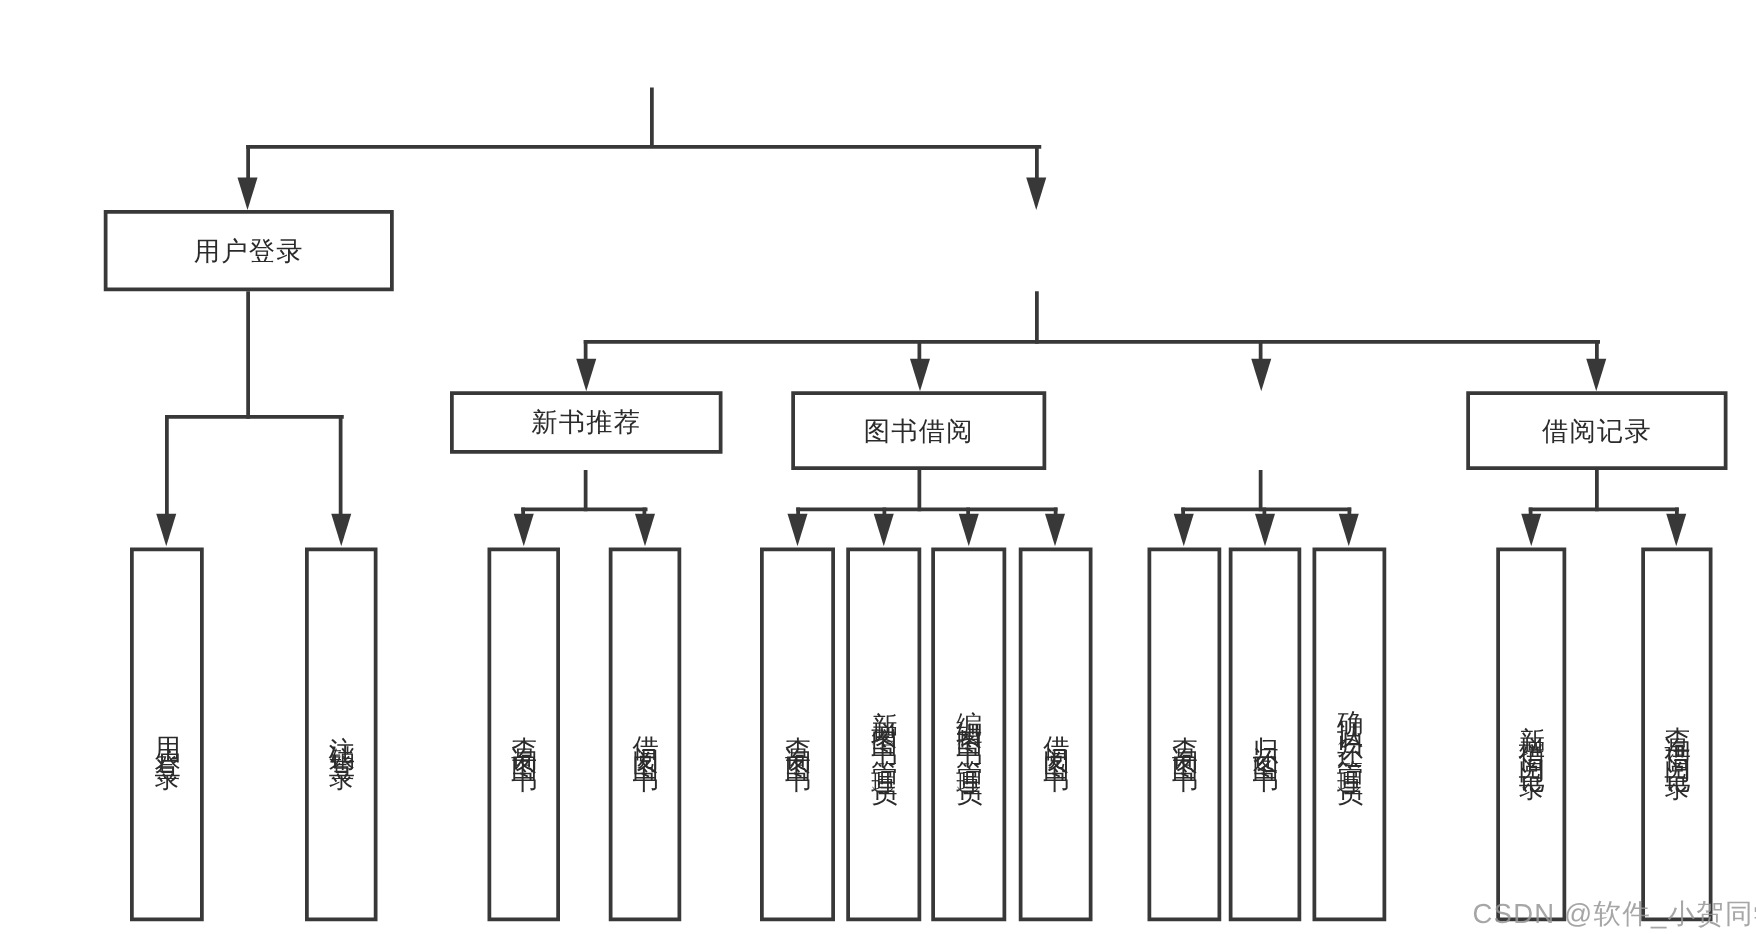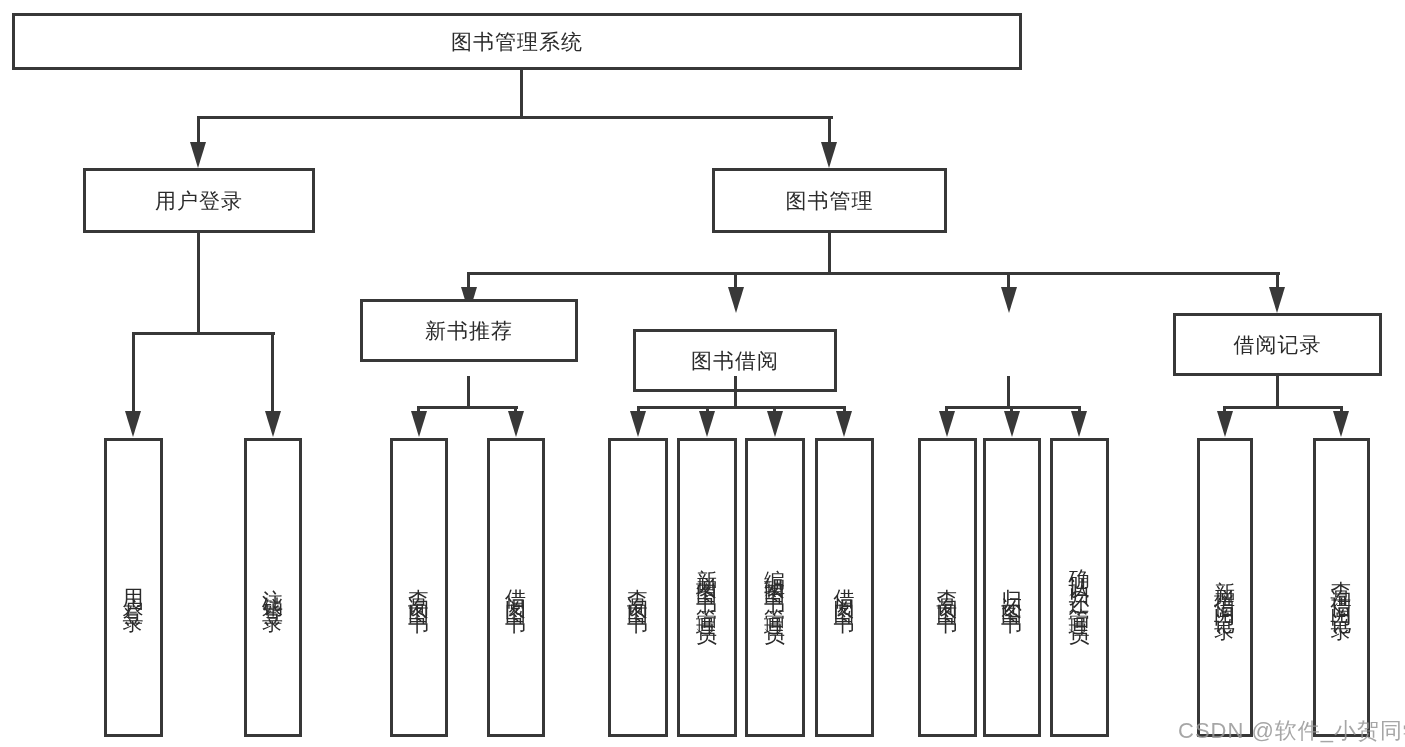--- a/index.html
+++ b/index.html
@@ -25,60 +25,54 @@
   .watermark{
     position:absolute;left:1178px;top:716px;z-index:5;
     font-size:22px;color:rgba(150,150,150,0.85);letter-spacing:1px;white-space:nowrap;
   }
 </style>
 </head>
 <body>
 
 <div class="stage">
 
-  <div class="node" style="left:12px;top:13px;width:1010px;height:57px;">
-    <span>图书管理系统</span>
-  </div>
 
   <div class="line" style="left:520px;top:70px;width:3px;height:48px;"></div>
   <div class="line" style="left:197px;top:116px;width:636px;height:3px;"></div>
   <div class="line" style="left:197px;top:116px;width:3px;height:30px;"></div>
   <div class="line" style="left:828px;top:116px;width:3px;height:30px;"></div>
   <div class="arrow" style="left:190px;top:142px;"></div>
   <div class="arrow" style="left:821px;top:142px;"></div>
 
   <div class="node" style="left:83px;top:168px;width:232px;height:65px;">
     <span>用户登录</span>
-  </div>
-  <div class="node" style="left:712px;top:168px;width:235px;height:65px;">
-    <span>图书管理</span>
   </div>
 
   <div class="line" style="left:197px;top:233px;width:3px;height:102px;"></div>
   <div class="line" style="left:132px;top:332px;width:143px;height:3px;"></div>
   <div class="line" style="left:132px;top:332px;width:3px;height:82px;"></div>
   <div class="line" style="left:271px;top:332px;width:3px;height:82px;"></div>
   <div class="arrow" style="left:125px;top:411px;"></div>
   <div class="arrow" style="left:265px;top:411px;"></div>
 
   <div class="line" style="left:828px;top:233px;width:3px;height:42px;"></div>
   <div class="line" style="left:467px;top:272px;width:813px;height:3px;"></div>
   <div class="line" style="left:467px;top:272px;width:3px;height:20px;"></div>
   <div class="line" style="left:734px;top:272px;width:3px;height:20px;"></div>
   <div class="line" style="left:1007px;top:272px;width:3px;height:20px;"></div>
   <div class="line" style="left:1276px;top:272px;width:3px;height:20px;"></div>
   <div class="arrow" style="left:461px;top:287px;"></div>
   <div class="arrow" style="left:728px;top:287px;"></div>
   <div class="arrow" style="left:1001px;top:287px;"></div>
   <div class="arrow" style="left:1269px;top:287px;"></div>
 
-  <div class="node" style="left:360px;top:299px;width:218px;height:63px;">
+  <div class="node" style="left:360px;top:313px;width:218px;height:50px;">
     <span>新书推荐</span>
   </div>
-  <div class="node" style="left:633px;top:329px;width:204px;height:63px;">
+  <div class="node" style="left:633px;top:313px;width:204px;height:63px;">
     <span>图书借阅</span>
   </div>
   <div class="node" style="left:1173px;top:313px;width:209px;height:63px;">
     <span>借阅记录</span>
   </div>
 
   <div class="line" style="left:467px;top:376px;width:3px;height:33px;"></div>
   <div class="line" style="left:734px;top:376px;width:3px;height:33px;"></div>
   <div class="line" style="left:1007px;top:376px;width:3px;height:33px;"></div>
   <div class="line" style="left:1276px;top:376px;width:3px;height:33px;"></div>

